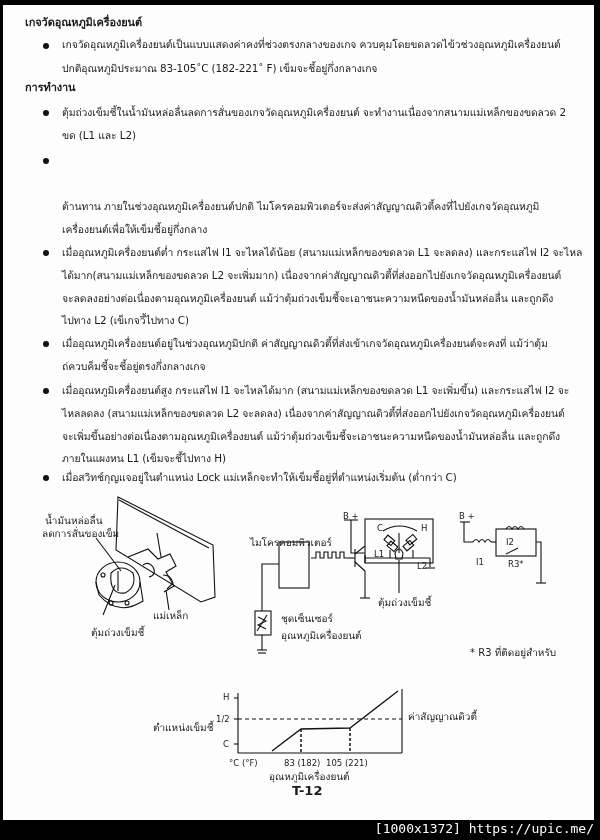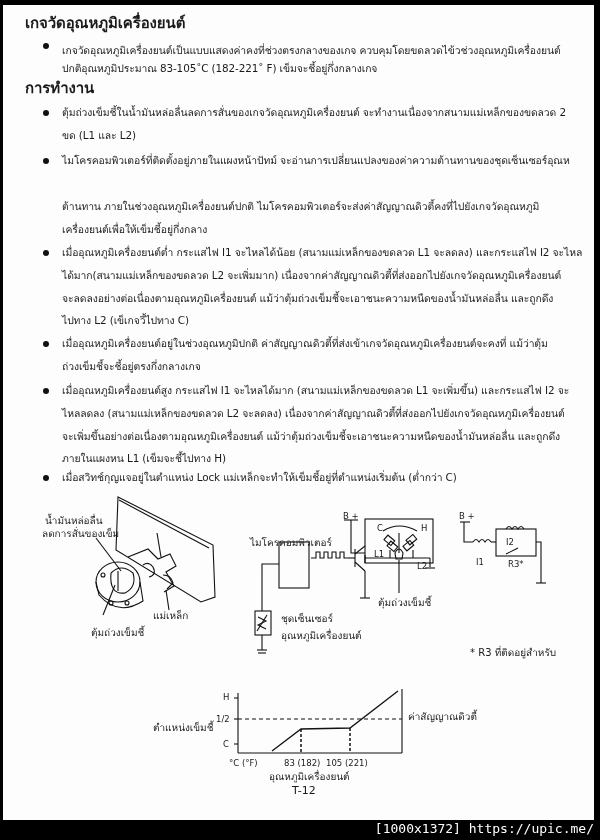--- a/index.html
+++ b/index.html
@@ -1,57 +1,56 @@
 <!DOCTYPE html>
 <html><head>
 <meta charset="utf-8">
 <style>
   html, body { margin:0; padding:0; }
   body { width:600px; height:840px; background:#000; position:relative; overflow:hidden;
          font-family:"DejaVu Sans", sans-serif; color:#1a1a1a; }
   .page { position:absolute; left:3px; top:5px; width:591px; height:815px; background:#fdfdfd; }
   .t { position:absolute; font-size:10.4px; white-space:nowrap; line-height:14px; letter-spacing:-0.1px; }
-  .h { font-weight:bold; font-size:15px; }
+  .h { font-weight:bold; font-size:11px; }
   .bullet { position:absolute; width:6px; height:6px; border-radius:50%; background:#111; }
   .lbl { position:absolute; font-size:10px; white-space:nowrap; line-height:12px; }
   .sm { font-size:8.5px; }
   svg { position:absolute; left:0; top:0; }
   .footer { position:absolute; right:6px; bottom:4px; color:#fff; font-size:13px; font-family:"DejaVu Sans Mono", monospace; }
 </style>
 </head>
 <body>
 
 <div class="page">
 
   <div class="t h" style="left:22px;top:11px;">เกจวัดอุณหภูมิเครื่องยนต์</div>
 
   <div class="bullet" style="left:40px;top:38px;"></div>
-  <div class="t" style="left:59px;top:38px;">เกจวัดอุณหภูมิเครื่องยนต์เป็นแบบแสดงค่าคงที่ช่วงตรงกลางของเกจ ควบคุมโดยขดลวดไข้วช่วงอุณหภูมิเครื่องยนต์</div>
+  <div class="t" style="left:59px;top:32px;">เกจวัดอุณหภูมิเครื่องยนต์เป็นแบบแสดงค่าคงที่ช่วงตรงกลางของเกจ ควบคุมโดยขดลวดไข้วช่วงอุณหภูมิเครื่องยนต์</div>
   <div class="t" style="left:59px;top:56px;">ปกติอุณหภูมิประมาณ 83-105˚C (182-221˚ F) เข็มจะชี้อยู่กึ่งกลางเกจ</div>
 
   <div class="t h" style="left:22px;top:76px;">การทำงาน</div>
 
   <div class="bullet" style="left:40px;top:105px;"></div>
   <div class="t" style="left:59px;top:100px;">ตุ้มถ่วงเข็มชี้ในน้ำมันหล่อลื่นลดการสั่นของเกจวัดอุณหภูมิเครื่องยนต์ จะทำงานเนื่องจากสนามแม่เหล็กของขดลวด 2</div>
   <div class="t" style="left:59px;top:123px;">ขด (L1 และ L2)</div>
 
   <div class="bullet" style="left:40px;top:153px;"></div>
-  <div class="t" style="left:59px;top:148px;">ไมโครคอมพิวเตอร์ที่ติดตั้งอยู่ภายในแผงหน้าปัทม์ จะอ่านการเปลี่ยนแปลงของค่าความต้านทานของชุดเซ็นเซอร์อุณห</div>
   <div class="t" style="left:59px;top:194px;">ต้านทาน ภายในช่วงอุณหภูมิเครื่องยนต์ปกติ ไมโครคอมพิวเตอร์จะส่งค่าสัญญาณดิวตี้คงที่ไปยังเกจวัดอุณหภูมิ</div>
   <div class="t" style="left:59px;top:217px;">เครื่องยนต์เพื่อให้เข็มชี้อยู่กึ่งกลาง</div>
 
   <div class="bullet" style="left:40px;top:245px;"></div>
   <div class="t" style="left:59px;top:240px;">เมื่ออุณหภูมิเครื่องยนต์ต่ำ กระแสไฟ I1 จะไหลได้น้อย (สนามแม่เหล็กของขดลวด L1 จะลดลง) และกระแสไฟ I2 จะไหล</div>
   <div class="t" style="left:59px;top:263px;">ได้มาก(สนามแม่เหล็กของขดลวด L2 จะเพิ่มมาก)  เนื่องจากค่าสัญญาณดิวตี้ที่ส่งออกไปยังเกจวัดอุณหภูมิเครื่องยนต์</div>
   <div class="t" style="left:59px;top:286px;">จะลดลงอย่างต่อเนื่องตามอุณหภูมิเครื่องยนต์  แม้ว่าตุ้มถ่วงเข็มชี้จะเอาชนะความหนืดของน้ำมันหล่อลื่น และถูกดึง</div>
   <div class="t" style="left:59px;top:308px;">ไปทาง L2 (เข็เกจวี้ไปทาง C)</div>
 
   <div class="bullet" style="left:40px;top:336px;"></div>
   <div class="t" style="left:59px;top:331px;">เมื่ออุณหภูมิเครื่องยนต์อยู่ในช่วงอุณหภูมิปกติ ค่าสัญญาณดิวตี้ที่ส่งเข้าเกจวัดอุณหภูมิเครื่องยนต์จะคงที่  แม้ว่าตุ้ม</div>
-  <div class="t" style="left:59px;top:354px;">ถ่วงเข็มชี้จะชี้อยู่ตรงกึ่งกลางเกจ</div>
+  <div class="t" style="left:59px;top:354px;">ถ่ควบค็มชี้จะชี้อยู่ตรงกึ่งกลางเกจ</div>
 
   <div class="bullet" style="left:40px;top:383px;"></div>
   <div class="t" style="left:59px;top:378px;">เมื่ออุณหภูมิเครื่องยนต์สูง กระแสไฟ I1 จะไหลได้มาก (สนามแม่เหล็กของขดลวด L1 จะเพิ่มขึ้น) และกระแสไฟ I2 จะ</div>
   <div class="t" style="left:59px;top:401px;">ไหลลดลง (สนามแม่เหล็กของขดลวด L2 จะลดลง) เนื่องจากค่าสัญญาณดิวตี้ที่ส่งออกไปยังเกจวัดอุณหภูมิเครื่องยนต์</div>
   <div class="t" style="left:59px;top:424px;">จะเพิ่มขึ้นอย่างต่อเนื่องตามอุณหภูมิเครื่องยนต์  แม้ว่าตุ้มถ่วงเข็มชี้จะเอาชนะความหนืดของน้ำมันหล่อลื่น และถูกดึง</div>
   <div class="t" style="left:59px;top:446px;">ภายในแผงหน L1 (เข็มจะชี้ไปทาง H)</div>
 
   <div class="bullet" style="left:40px;top:470px;"></div>
   <div class="t" style="left:59px;top:465px;">เมื่อสวิทช์กุญแจอยู่ในตำแหน่ง Lock แม่เหล็กจะทำให้เข็มชี้อยู่ที่ตำแหน่งเริ่มต้น (ต่ำกว่า C)</div>
 
@@ -173,16 +172,16 @@
 
   <div class="lbl sm" style="left:220px;top:686px;">H</div>
   <div class="lbl sm" style="left:213px;top:708px;">1/2</div>
   <div class="lbl sm" style="left:220px;top:733px;">C</div>
   <div class="lbl" style="left:150px;top:717px;">ตำแหน่งเข็มชี้</div>
   <div class="lbl sm" style="left:226px;top:752px;">°C (°F)</div>
   <div class="lbl sm" style="left:281px;top:752px;">83 (182)</div>
   <div class="lbl sm" style="left:323px;top:752px;">105 (221)</div>
   <div class="lbl" style="left:405px;top:706px;">ค่าสัญญาณดิวตี้</div>
   <div class="lbl" style="left:266px;top:766px;">อุณหภูมิเครื่องยนต์</div>
-  <div class="lbl" style="left:289px;top:780px;font-weight:normal;font-size:11px;">T-12</div>
+  <div class="lbl" style="left:289px;top:780px;font-weight:bold;font-size:13px;">T-12</div>
 </div>
 
 <div class="footer">[1000x1372] https://upic.me/</div>
 
 </body></html>

